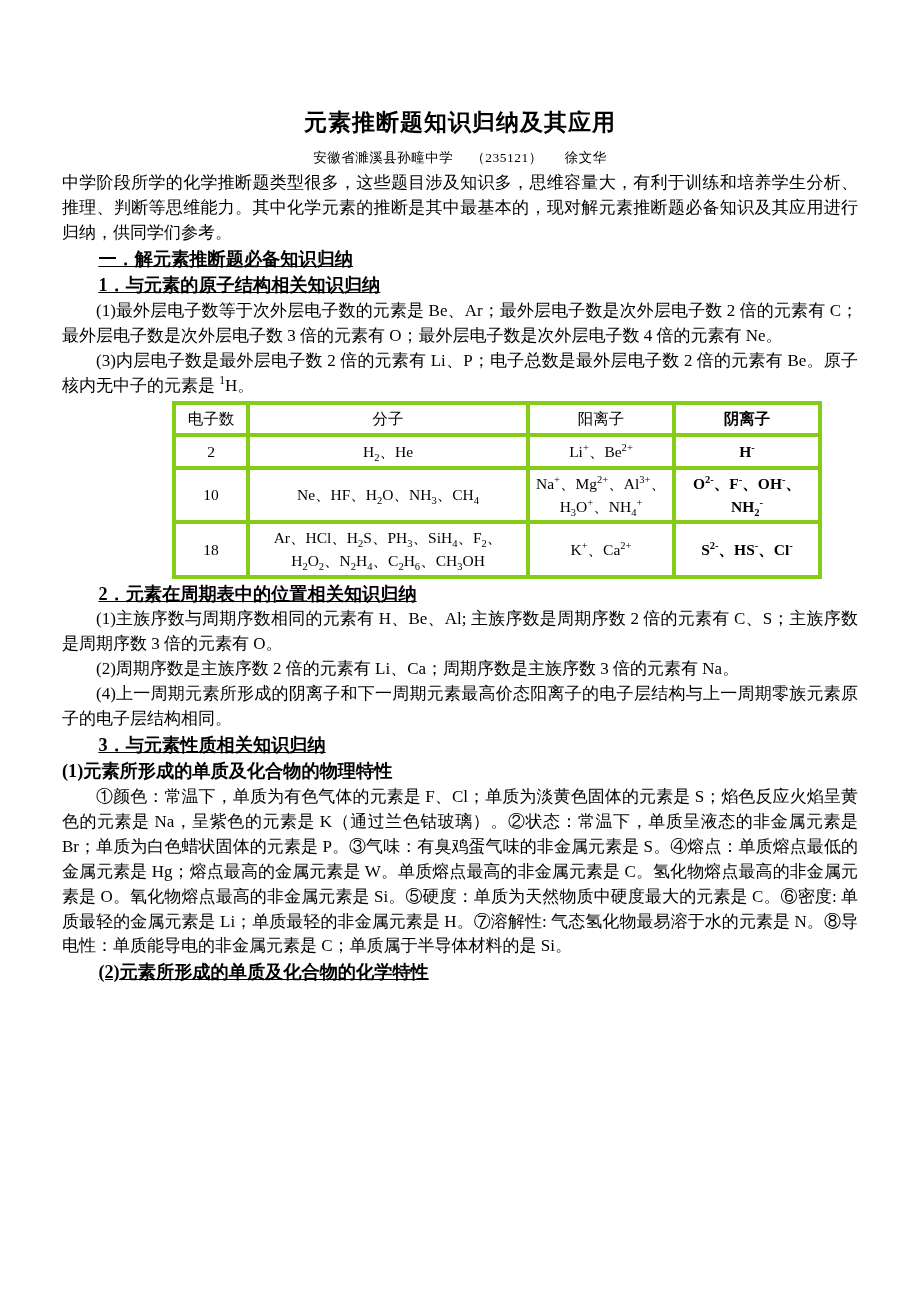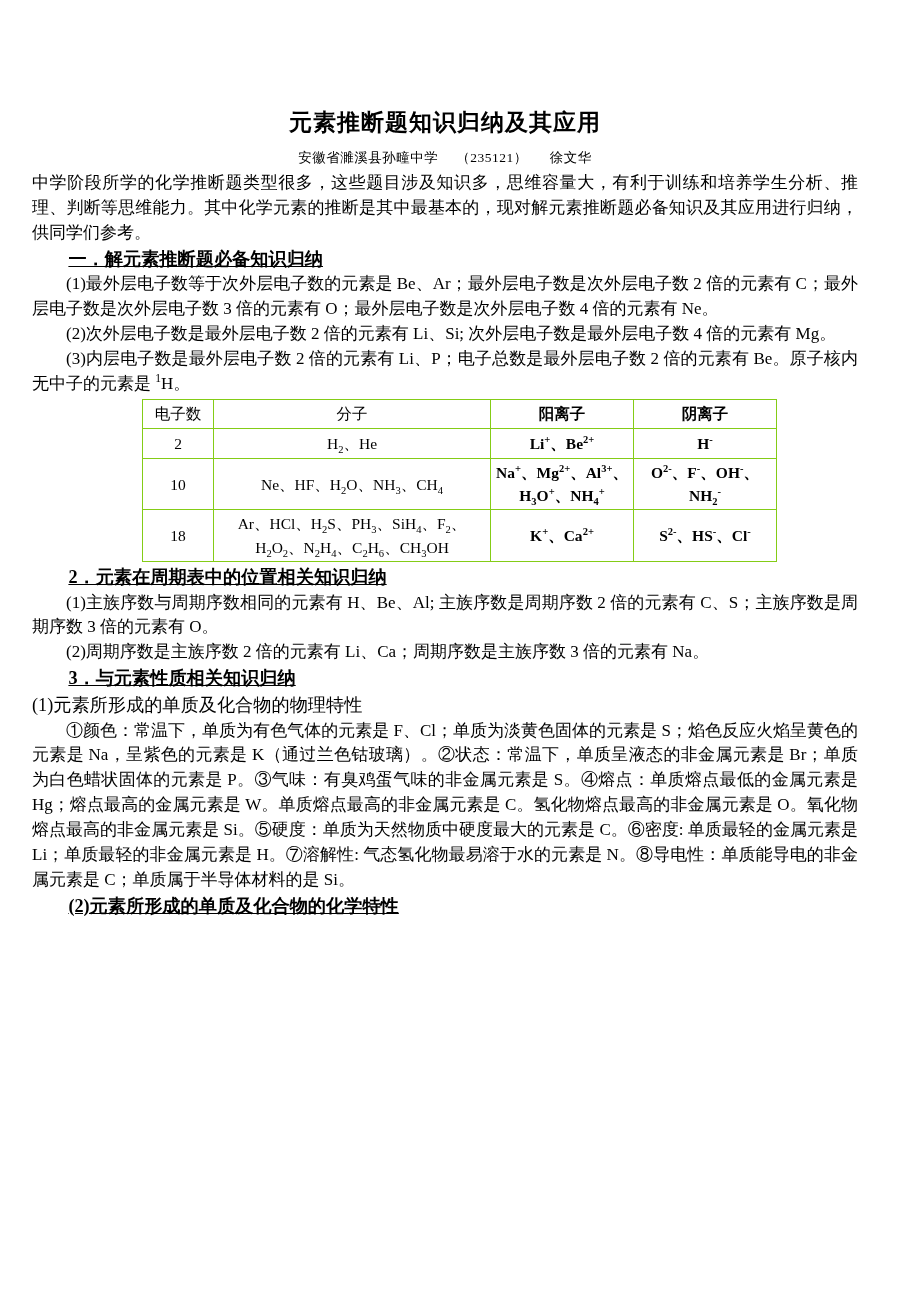--- a/index.html
+++ b/index.html
@@ -13,21 +13,21 @@
     font-family: "Liberation Serif", "DejaVu Serif", serif;
     color: #000000;
     overflow: hidden;
   }
   .page {
     position: relative;
     width: 920px;
     height: 1302px;
     background: #ffffff;
     box-sizing: border-box;
-    padding: 108px 62px 0 32px;
+    padding: 108px 62px 0 62px;
   }
   .doc-title {
     text-align: center;
     font-size: 23px;
     font-weight: bold;
     letter-spacing: 1px;
     margin: 0 0 10px 0;
     line-height: 1.3;
   }
   .byline {
@@ -54,43 +54,43 @@
   .heading {
     font-size: 18.2px;
     font-weight: bold;
     line-height: 1.465;
     margin: 0;
     text-indent: 2em;
     text-decoration: underline;
   }
   .heading-noindent {
     font-size: 18.2px;
-    font-weight: normal;
+    font-weight: bold;
     line-height: 1.465;
     margin: 0;
     text-indent: 0;
   }
 
   table.eq-table {
     border-collapse: collapse;
     width: 598px;
     margin: 2px 0 2px 110px;
     table-layout: fixed;
   }
   table.eq-table td {
-    border: 1px solid #84cc16;
+    border: 4px solid #84cc16;
     text-align: center;
     vertical-align: middle;
     font-size: 15.5px;
     line-height: 1.5;
     padding: 2px 4px;
   }
   table.eq-table td.c-num { width: 62px; }
   table.eq-table td.c-mol { width: 268px; }
-  table.eq-table td.c-cat { width: 134px; font-weight: bold; }
+  table.eq-table td.c-cat { width: 134px; }
   table.eq-table td.c-an  { width: 134px; font-weight: bold; }
   .r-head td { height: 24px; }
   .r-2 td { height: 25px; }
   .r-10 td { height: 43px; }
   .r-18 td { height: 42px; }
   sub, sup {
     font-size: 0.68em;
     line-height: 0;
   }
 </style>
@@ -102,24 +102,24 @@
   <h1 class="doc-title">元素推断题知识归纳及其应用</h1>
 
   <p class="byline">
     <span>安徽省濉溪县孙疃中学</span><span class="gap-sm"></span><span>（235121）</span><span class="gap-md"></span><span>徐文华</span>
   </p>
 
   <p class="para">中学阶段所学的化学推断题类型很多，这些题目涉及知识多，思维容量大，有利于训练和培养学生分析、推理、判断等思维能力。其中化学元素的推断是其中最基本的，现对解元素推断题必备知识及其应用进行归纳，供同学们参考。</p>
 
   <p class="heading">一．解元素推断题必备知识归纳</p>
 
+  <p class="heading">1．与元素的原子结构相关知识归纳</p>
 
   <p class="para indent">(1)最外层电子数等于次外层电子数的元素是 Be、Ar；最外层电子数是次外层电子数 2 倍的元素有 C；最外层电子数是次外层电子数 3 倍的元素有 O；最外层电子数是次外层电子数 4 倍的元素有 Ne。</p>
 
-  <p class="para indent">(2)次外层电子数是最外层电子数 2 倍的元素有 Li、Si; 次外层电子数是最外层电子数 4 倍的元素有 Mg。</p>
 
   <p class="para indent"><span>(3)内层电子数是最外层电子数 2 倍的元素有 Li、P；电子总数是最外层电子数 2 倍的元素有 Be。原子核内无中子的元素是 </span><sup>1</sup><span>H。</span></p>
 
 
   <table class="eq-table">
     <tbody>
       <tr class="r-head">
         <td class="c-num">电子数</td>
         <td class="c-mol">分子</td>
         <td class="c-cat">阳离子</td>
@@ -146,20 +146,21 @@
         <td class="c-cat">K<sup>+</sup>、Ca<sup>2+</sup></td>
         <td class="c-an">S<sup>2-</sup>、HS<sup>-</sup>、Cl<sup>-</sup></td>
       </tr>
     </tbody>
   </table>
 
   <p class="heading">2．元素在周期表中的位置相关知识归纳</p>
 
   <p class="para indent">(1)主族序数与周期序数相同的元素有 H、Be、Al; 主族序数是周期序数 2 倍的元素有 C、S；主族序数是周期序数 3 倍的元素有 O。</p>
   <p class="para indent">(2)周期序数是主族序数 2 倍的元素有 Li、Ca；周期序数是主族序数 3 倍的元素有 Na。</p>
+  <p class="para indent">(4)上一周期元素所形成的阴离子和下一周期元素最高价态阳离子的电子层结构与上一周期零族元素原子的电子层结构相同。</p>
 
   <p class="heading">3．与元素性质相关知识归纳</p>
 
   <p class="heading-noindent">(1)元素所形成的单质及化合物的物理特性</p>
 
   <p class="para indent">①颜色：常温下，单质为有色气体的元素是 F、Cl；单质为淡黄色固体的元素是 S；焰色反应火焰呈黄色的元素是 Na，呈紫色的元素是 K（通过兰色钴玻璃）。②状态：常温下，单质呈液态的非金属元素是 Br；单质为白色蜡状固体的元素是 P。③气味：有臭鸡蛋气味的非金属元素是 S。④熔点：单质熔点最低的金属元素是 Hg；熔点最高的金属元素是 W。单质熔点最高的非金属元素是 C。氢化物熔点最高的非金属元素是 O。氧化物熔点最高的非金属元素是 Si。⑤硬度：单质为天然物质中硬度最大的元素是 C。⑥密度: 单质最轻的金属元素是 Li；单质最轻的非金属元素是 H。⑦溶解性: 气态氢化物最易溶于水的元素是 N。⑧导电性：单质能导电的非金属元素是 C；单质属于半导体材料的是 Si。</p>
 
   <p class="heading">(2)元素所形成的单质及化合物的化学特性</p>
 
 </div>

